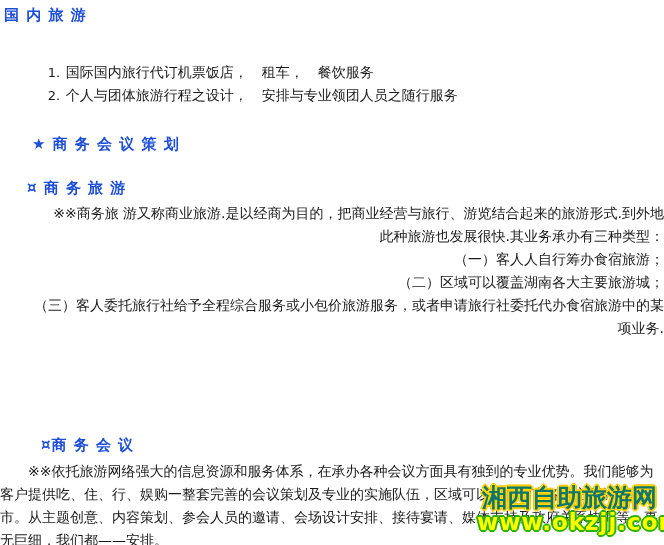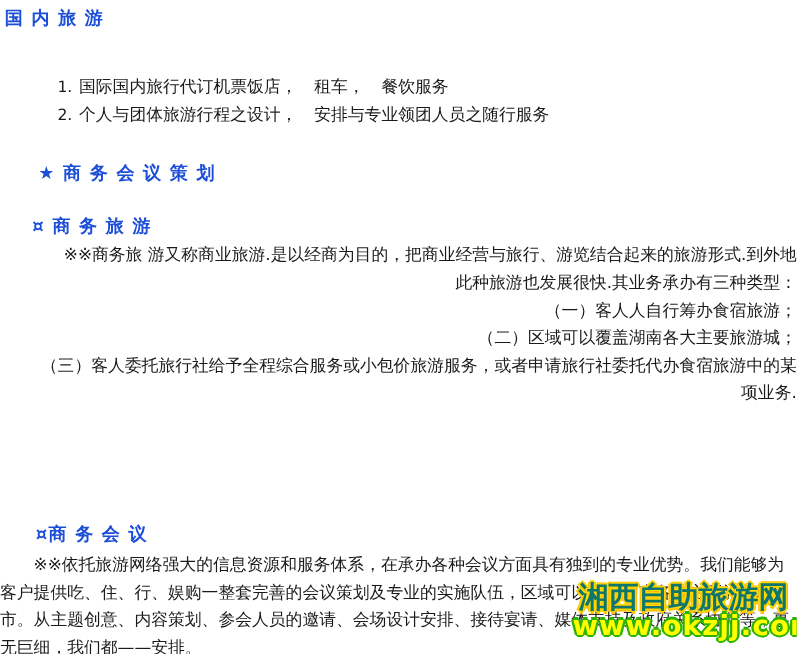--- a/index.html
+++ b/index.html
@@ -110,21 +110,21 @@
 
   <div class="para" style="top:202px;text-align:right;">
     <div class="line">　　※※商务旅 游又称商业旅游.是以经商为目的，把商业经营与旅行、游览结合起来的旅游形式.到外地</div>
     <div class="line">此种旅游也发展很快.其业务承办有三种类型：</div>
     <div class="line">　　（一）客人人自行筹办食宿旅游；</div>
     <div class="line">　　（二）区域可以覆盖湖南各大主要旅游城；</div>
     <div class="line">　　（三）客人委托旅行社给予全程综合服务或小包价旅游服务，或者申请旅行社委托代办食宿旅游中的某</div>
     <div class="line">项业务.</div>
   </div>
 
-  <div class="doc-heading" style="left:5px; top:418px;">
+  <div class="doc-heading" style="left:16px; top:418px;">
     <span class="bullet-sym">¤</span><span>商 务 会 议</span>
   </div>
 
   <div class="para" style="top:460px;">
     <div class="line">　　※※依托旅游网络强大的信息资源和服务体系，在承办各种会议方面具有独到的专业优势。我们能够为</div>
     <div class="line">客户提供吃、住、行、娱购一整套完善的会议策划及专业的实施队伍，区域可以覆盖湖南各大主要旅游城</div>
     <div class="line">市。从主题创意、内容策划、参会人员的邀请、会场设计安排、接待宴请、媒体支持及政府关系协调等，事</div>
     <div class="line">无巨细，我们都——安排。</div>
   </div>
 

